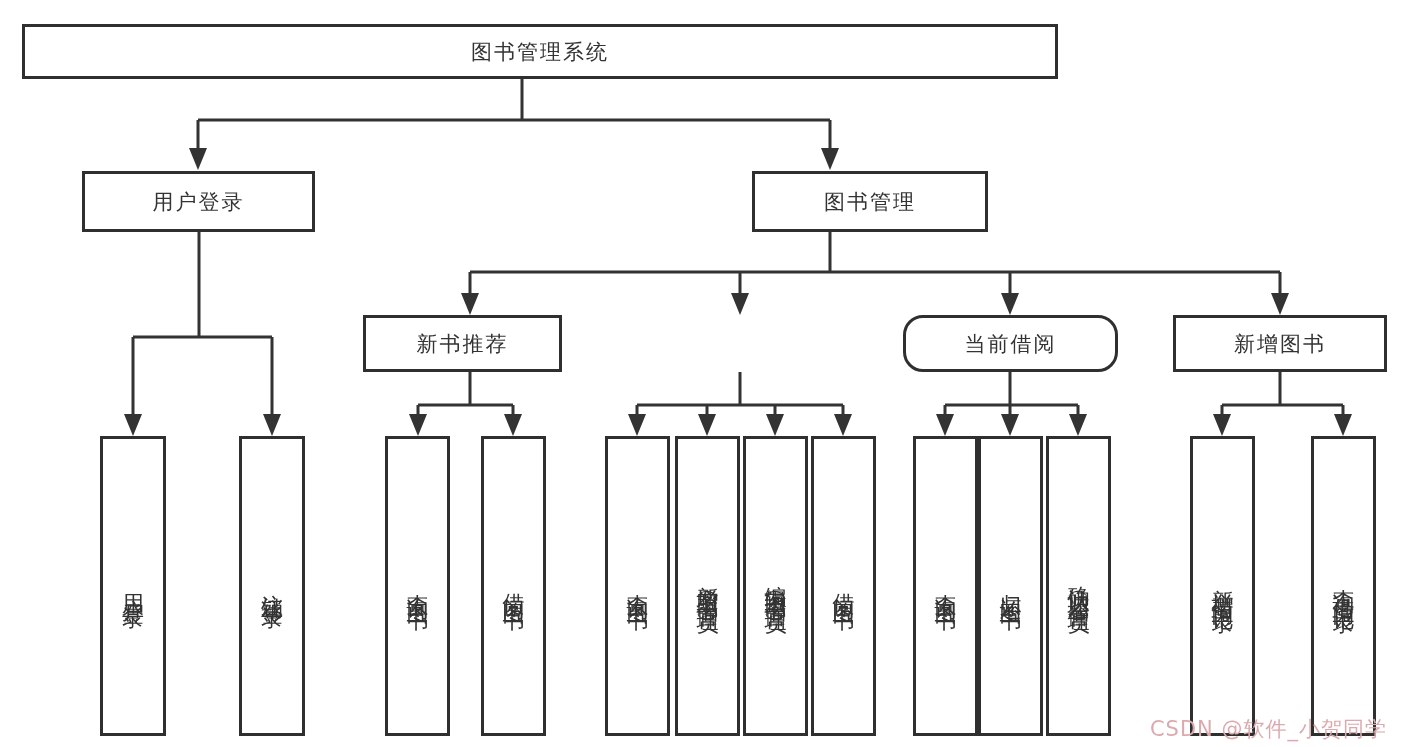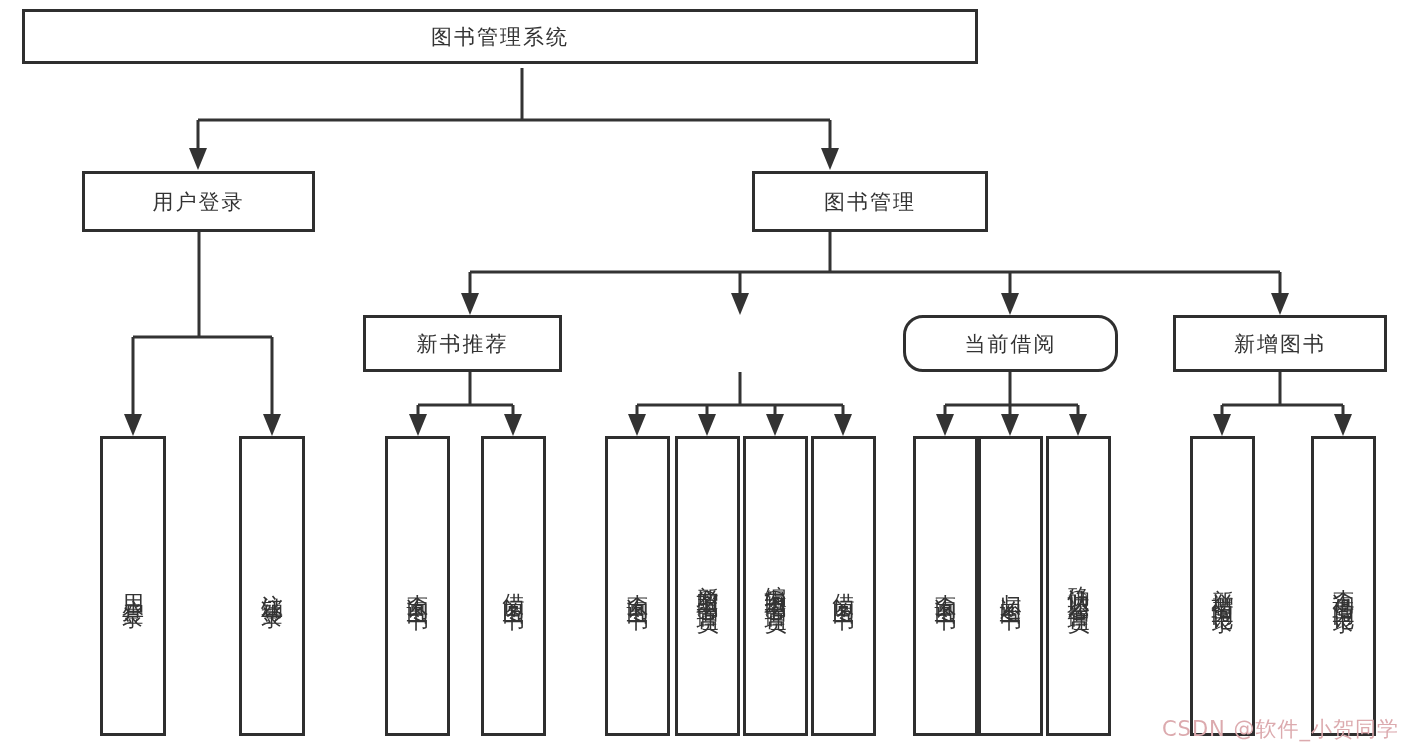--- a/index.html
+++ b/index.html
@@ -43,21 +43,21 @@
     font-size: 22px;
     letter-spacing: 5px;
     line-height: 1;
     max-height: 286px;
   }
   .node.v.long span {
     letter-spacing: 4px;
   }
   .watermark {
     position: absolute;
-    right: 6px;
+    right: 18px;
     bottom: 4px;
     font-size: 21px;
     letter-spacing: 1px;
     color: #dcaaae;
     white-space: nowrap;
   }
 </style>
 </head>
 <body>
 
@@ -96,21 +96,21 @@
       <polygon points="766,414 784,414 775,436"></polygon>
       <polygon points="834,414 852,414 843,436"></polygon>
       <polygon points="936,414 954,414 945,436"></polygon>
       <polygon points="1001,414 1019,414 1010,436"></polygon>
       <polygon points="1069,414 1087,414 1078,436"></polygon>
       <polygon points="1213,414 1231,414 1222,436"></polygon>
       <polygon points="1334,414 1352,414 1343,436"></polygon>
     </g>
   </svg>
 
-  <div class="node h" style="left:22px; top:9px; width:956px; height:55px;">
+  <div class="node h" style="left:22px; top:24px; width:1036px; height:55px;">
     <span>图书管理系统</span>
   </div>
 
   <div class="node h" style="left:82px; top:171px; width:233px; height:61px;">
     <span>用户登录</span>
   </div>
   <div class="node h" style="left:752px; top:171px; width:236px; height:61px;text-align:right;">
     <span>图书管理</span>
   </div>
 

